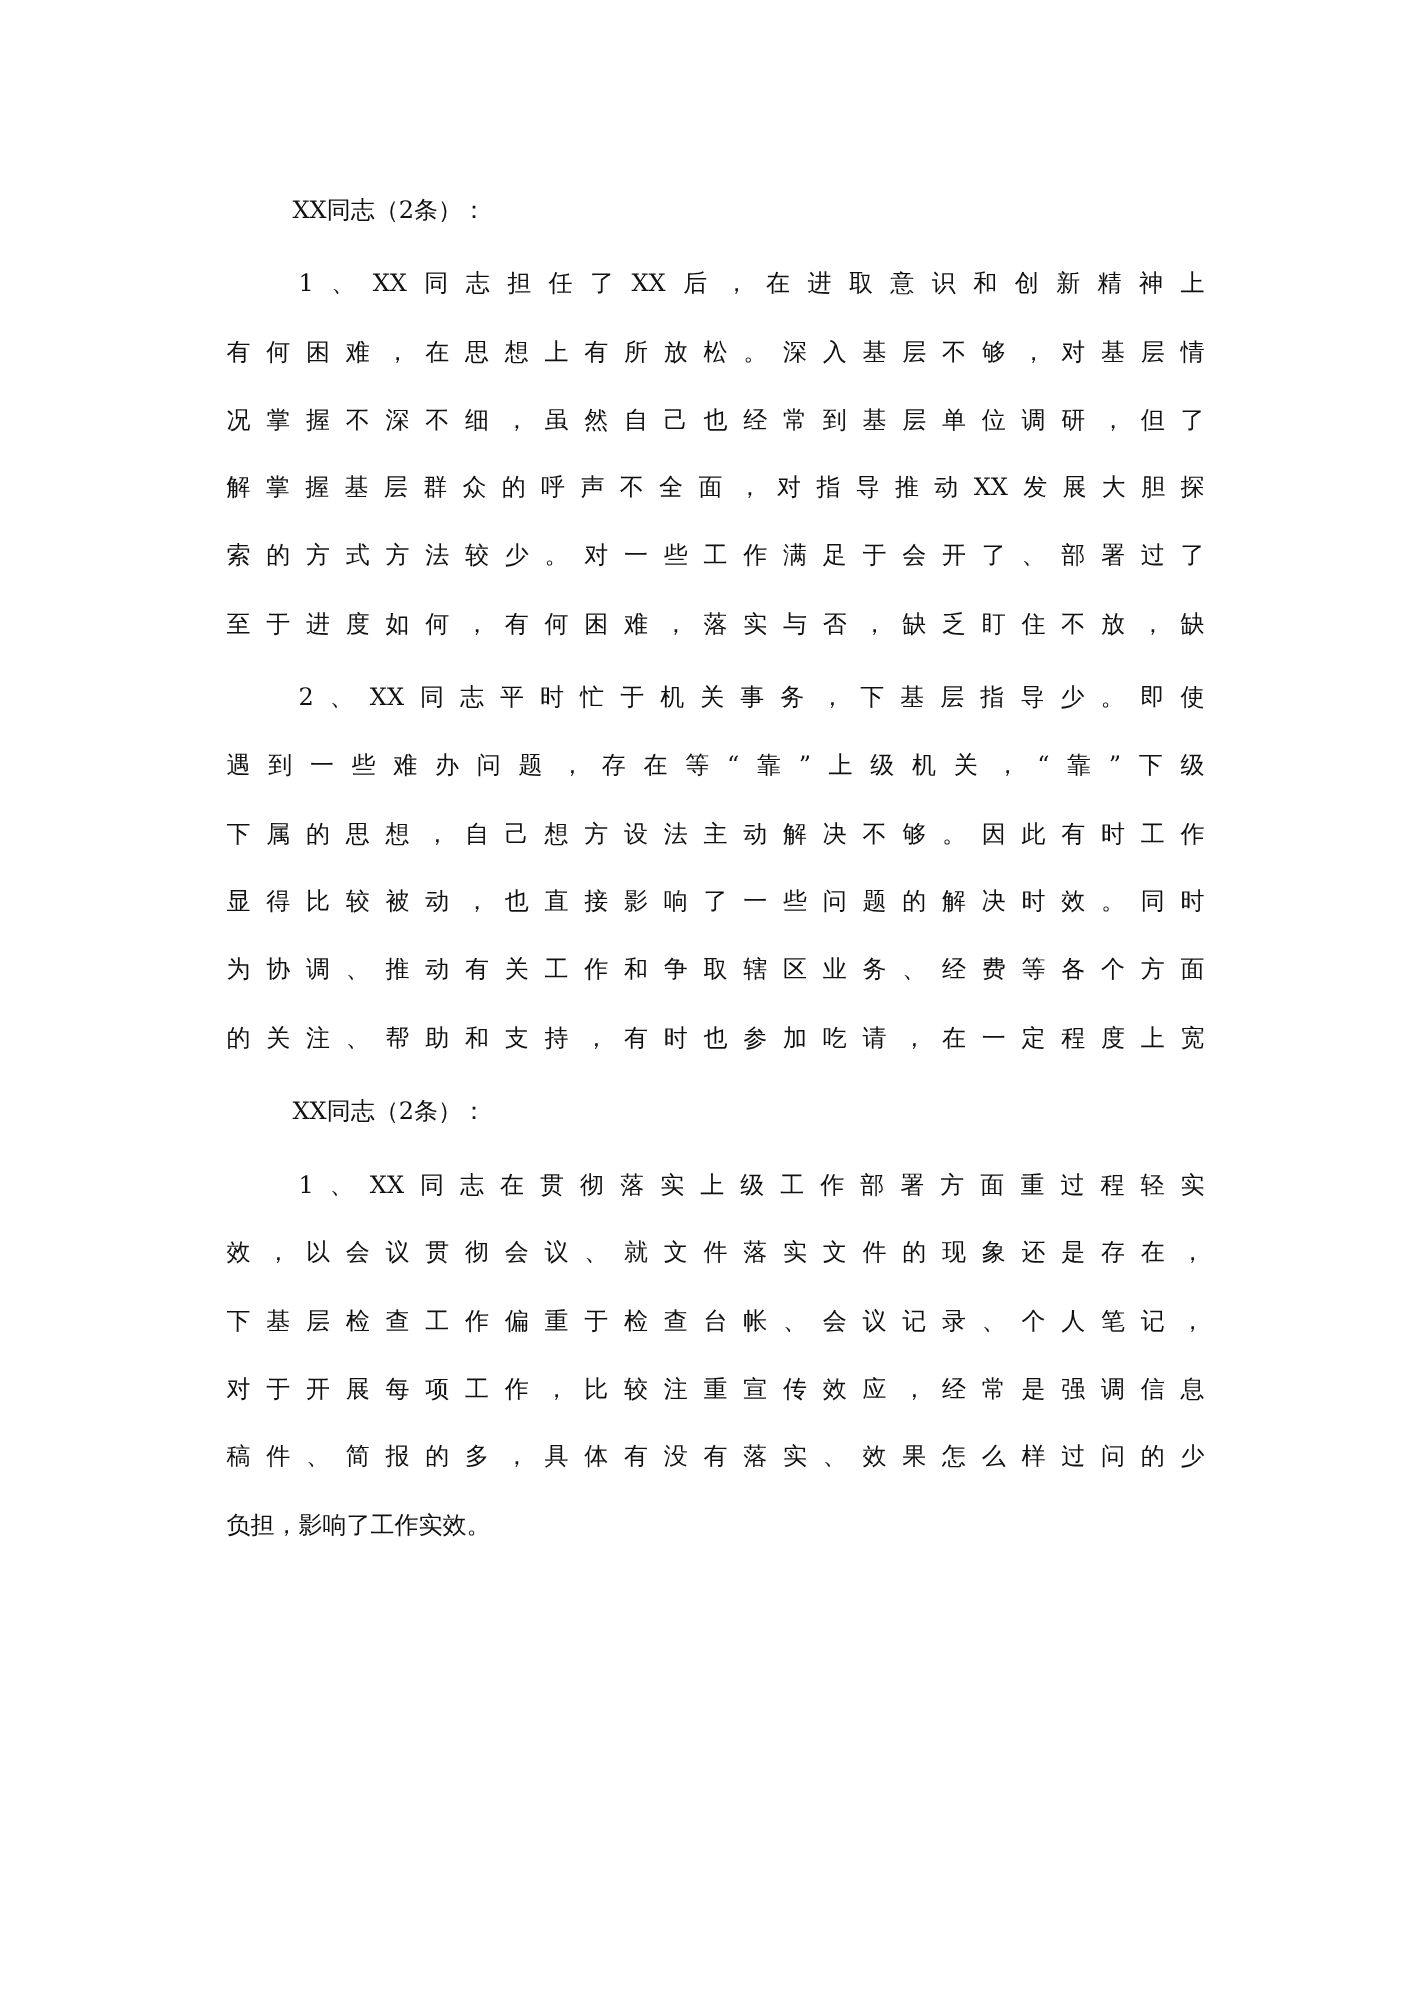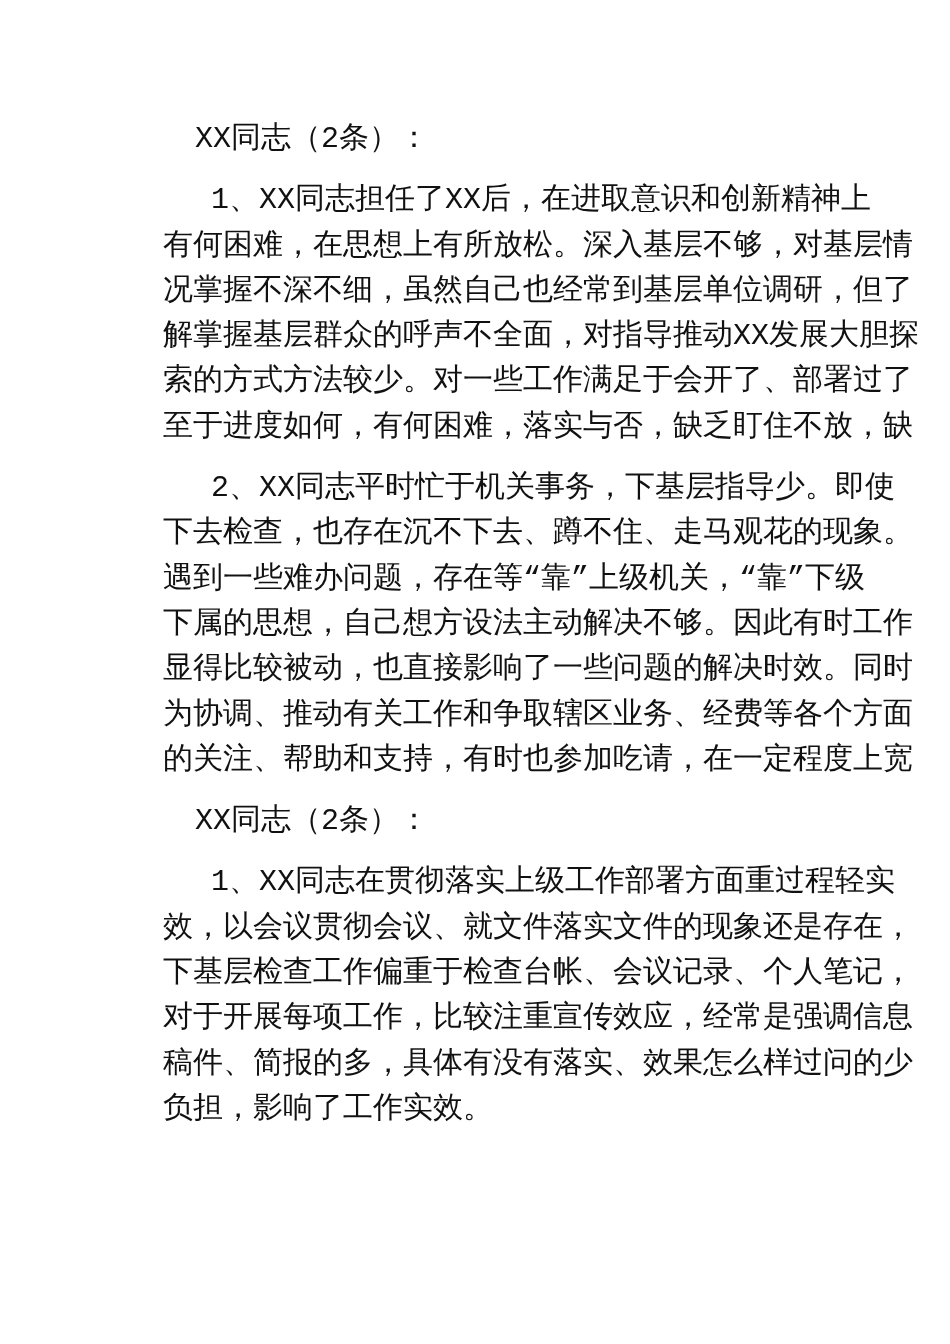--- a/index.html
+++ b/index.html
@@ -1,43 +1,42 @@
 <!DOCTYPE html>
 <html><head>
 <meta charset="utf-8">
 <style>
   html, body { margin: 0; padding: 0; background: #ffffff; }
   body { width: 950px; height: 1344px; position: relative; overflow: hidden;
          font-family: "DejaVu Serif", "Liberation Serif", serif; color: #111111; }
   .page { position: absolute; left: 147px; top: 117px; width: 660px; }
-  .line { height: 45.3px; line-height: 45.3px; font-size: 30px; white-space: nowrap;
-          text-align: justify; text-align-last: justify; letter-spacing: 0px; font-family: Liberation Mono, monospace; }
+  .line { height: 45.3px; line-height: 45.3px; font-size: 16px; white-space: nowrap;
+          text-align: justify; text-align-last: justify; letter-spacing: 0px; }
   .line.last { text-align-last: left; }
   .line.indent { padding-left: 48px; }
-  .para { margin: 16px; }
+  .para { margin: 4px; }
 </style>
 </head>
 <body>
 
 <div class="page">
 
   <div class="line indent last">XX同志（2条）：</div>
 
   <div class="para">
     <div class="line indent">1、XX同志担任了XX后，在进取意识和创新精神上</div>
     <div class="line">有何困难，在思想上有所放松。深入基层不够，对基层情</div>
     <div class="line">况掌握不深不细，虽然自己也经常到基层单位调研，但了</div>
     <div class="line">解掌握基层群众的呼声不全面，对指导推动XX发展大胆探</div>
     <div class="line">索的方式方法较少。对一些工作满足于会开了、部署过了</div>
     <div class="line">至于进度如何，有何困难，落实与否，缺乏盯住不放，缺</div>
   </div>
 
   <div class="para">
     <div class="line indent">2、XX同志平时忙于机关事务，下基层指导少。即使</div>
-    <div class="line">下去检查，也存在沉不下去、蹲不住、走马观花的现象。</div>
     <div class="line">遇到一些难办问题，存在等“靠”上级机关，“靠”下级</div>
     <div class="line">下属的思想，自己想方设法主动解决不够。因此有时工作</div>
     <div class="line">显得比较被动，也直接影响了一些问题的解决时效。同时</div>
     <div class="line">为协调、推动有关工作和争取辖区业务、经费等各个方面</div>
     <div class="line">的关注、帮助和支持，有时也参加吃请，在一定程度上宽</div>
   </div>
 
   <div class="line indent last">XX同志（2条）：</div>
 
   <div class="para">

